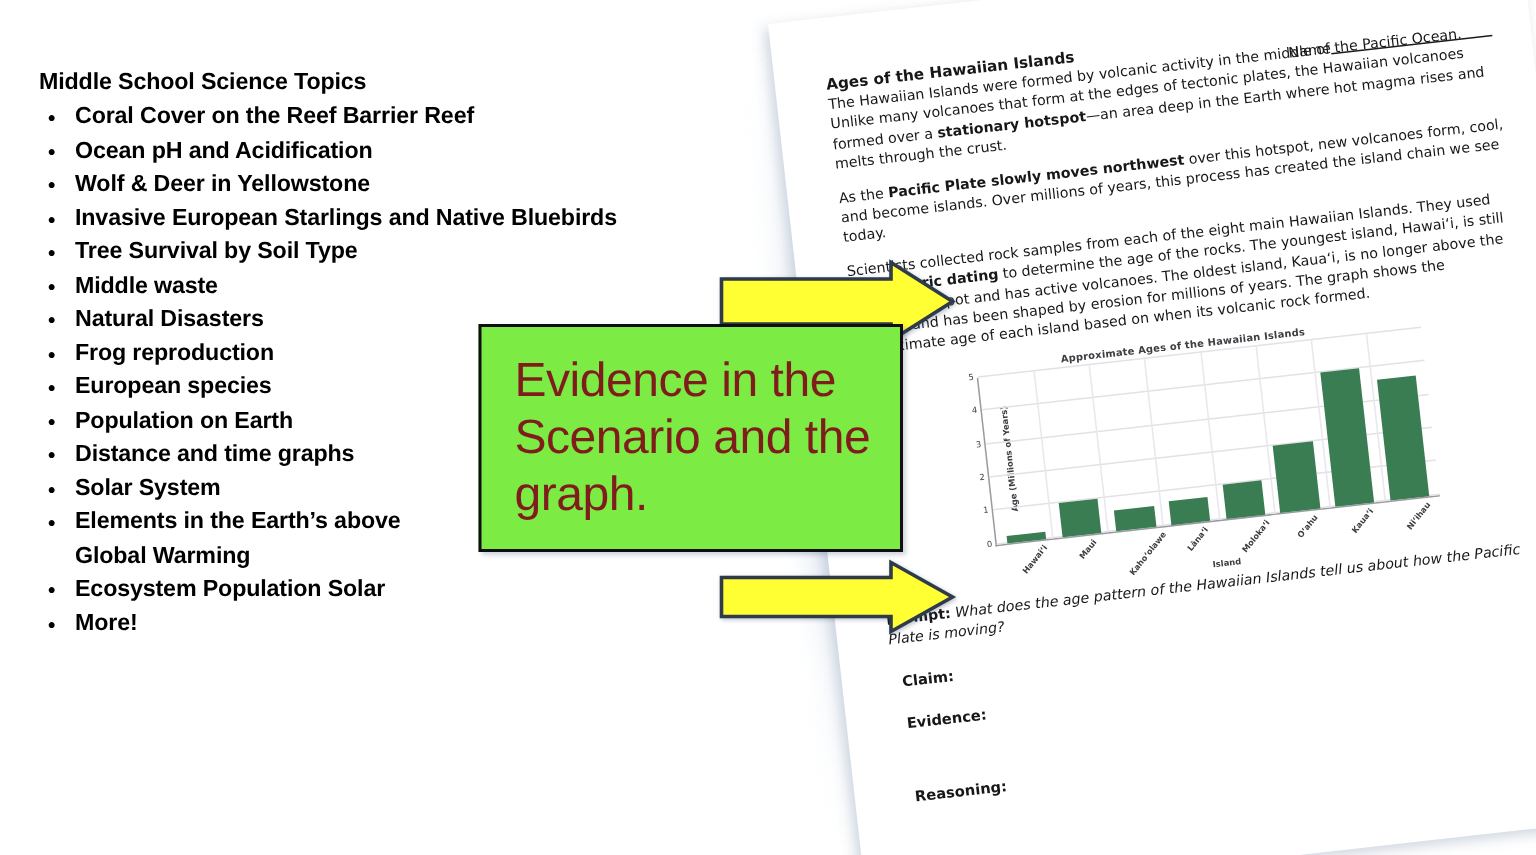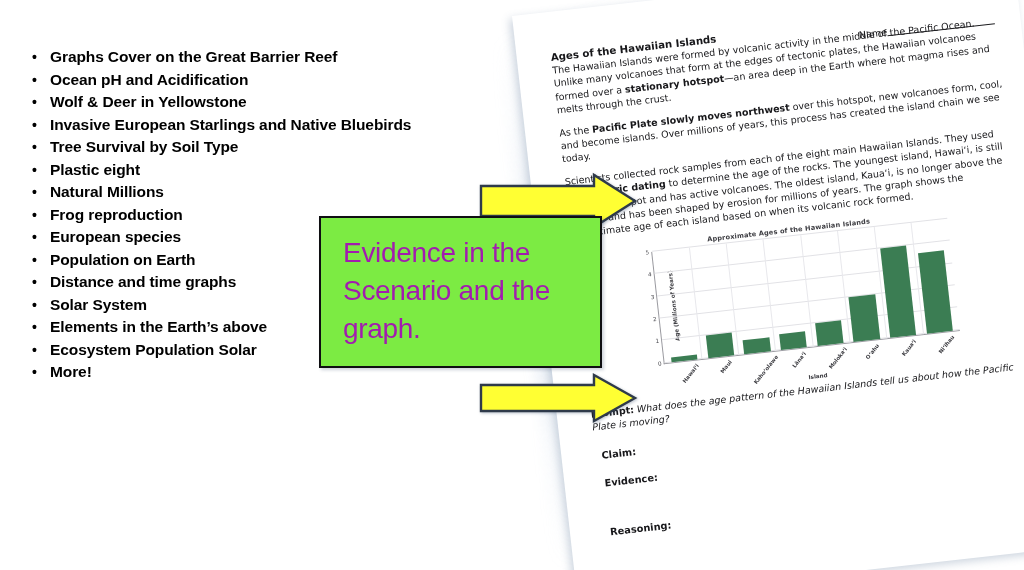--- a/index.html
+++ b/index.html
@@ -254,58 +254,59 @@
     width: 283px;
     height: 152px;
     background: #7ceb43;
     border: 2.2px solid #0f0f12;
     box-sizing: border-box;
     padding: 16px 14px 0 22px;
     box-shadow: 2px 2px 3px rgba(60,80,110,0.25);
   }
   #callout-text {
     font-family: "Liberation Sans", sans-serif;
-    font-size: 28px;
+    font-size: 32px;
     line-height: 38px;
-    color: #a21caf;
+    color: #7f1d1d;
     letter-spacing: -0.3px;
   }
 </style>
 </head>
 <body>
 
 <div id="topics-panel">
+  <div id="topics-heading">Middle School Science Topics</div>
   <div id="topics-list">
       <div class="topic-row">
         <span class="topic-bullet">•</span>
-        <span class="topic-label">Graphs Cover on the Great Barrier Reef</span>
+        <span class="topic-label">Coral Cover on the Reef Barrier Reef</span>
       </div>
       <div class="topic-row">
         <span class="topic-bullet">•</span>
         <span class="topic-label">Ocean pH and Acidification</span>
       </div>
       <div class="topic-row">
         <span class="topic-bullet">•</span>
         <span class="topic-label">Wolf &amp; Deer in Yellowstone</span>
       </div>
       <div class="topic-row">
         <span class="topic-bullet">•</span>
         <span class="topic-label">Invasive European Starlings and Native Bluebirds</span>
       </div>
       <div class="topic-row">
         <span class="topic-bullet">•</span>
         <span class="topic-label">Tree Survival by Soil Type</span>
       </div>
       <div class="topic-row">
         <span class="topic-bullet">•</span>
-        <span class="topic-label">Plastic eight</span>
-      </div>
-      <div class="topic-row">
-        <span class="topic-bullet">•</span>
-        <span class="topic-label"> Natural Millions</span>
+        <span class="topic-label">Middle waste</span>
+      </div>
+      <div class="topic-row">
+        <span class="topic-bullet">•</span>
+        <span class="topic-label"> Natural Disasters</span>
       </div>
       <div class="topic-row">
         <span class="topic-bullet">•</span>
         <span class="topic-label">Frog reproduction</span>
       </div>
       <div class="topic-row">
         <span class="topic-bullet">•</span>
         <span class="topic-label">European species</span>
       </div>
       <div class="topic-row">
@@ -316,20 +317,24 @@
         <span class="topic-bullet">•</span>
         <span class="topic-label">Distance and time graphs</span>
       </div>
       <div class="topic-row">
         <span class="topic-bullet">•</span>
         <span class="topic-label">Solar System</span>
       </div>
       <div class="topic-row">
         <span class="topic-bullet">•</span>
         <span class="topic-label">Elements in the Earth’s above</span>
+      </div>
+      <div class="topic-row">
+        <span class="topic-bullet blank" style="visibility: hidden;">•</span>
+        <span class="topic-label">Global Warming</span>
       </div>
       <div class="topic-row">
         <span class="topic-bullet">•</span>
         <span class="topic-label">Ecosystem Population Solar</span>
       </div>
       <div class="topic-row">
         <span class="topic-bullet">•</span>
         <span class="topic-label">More!</span>
       </div>
     </div>

